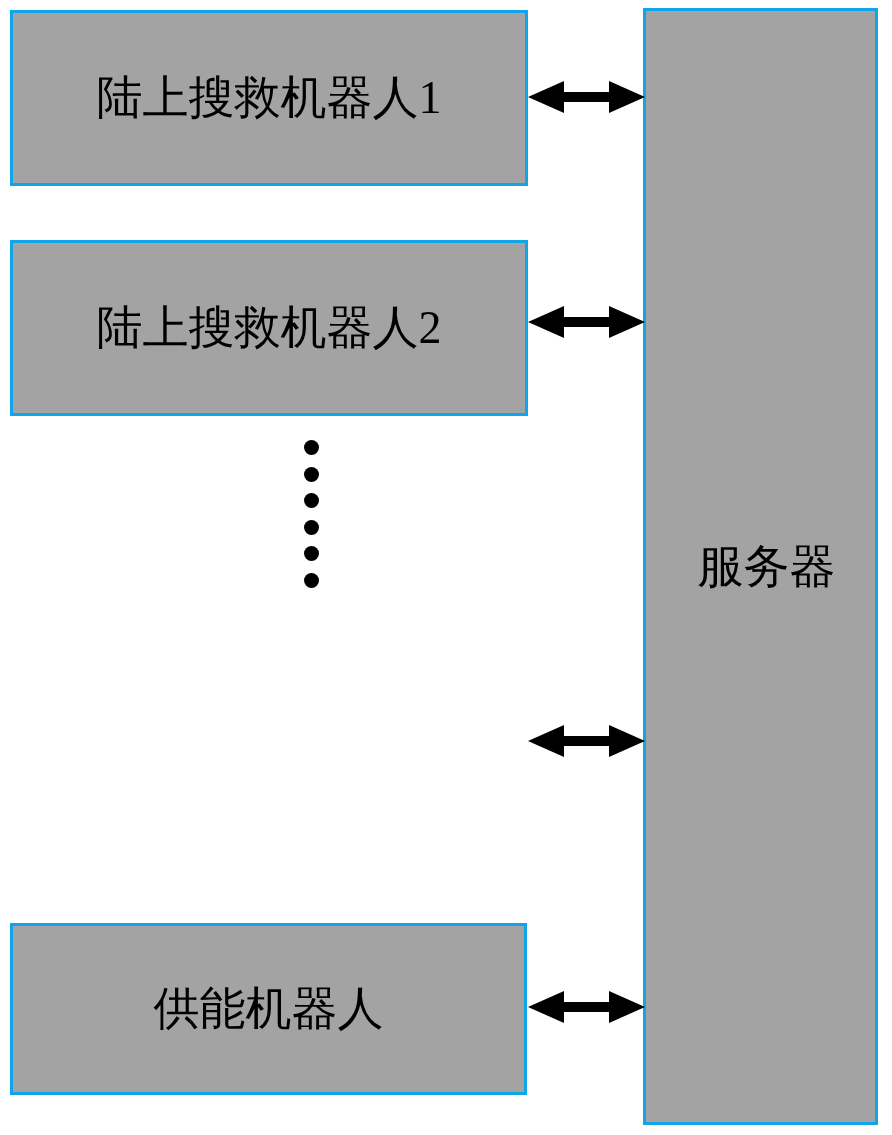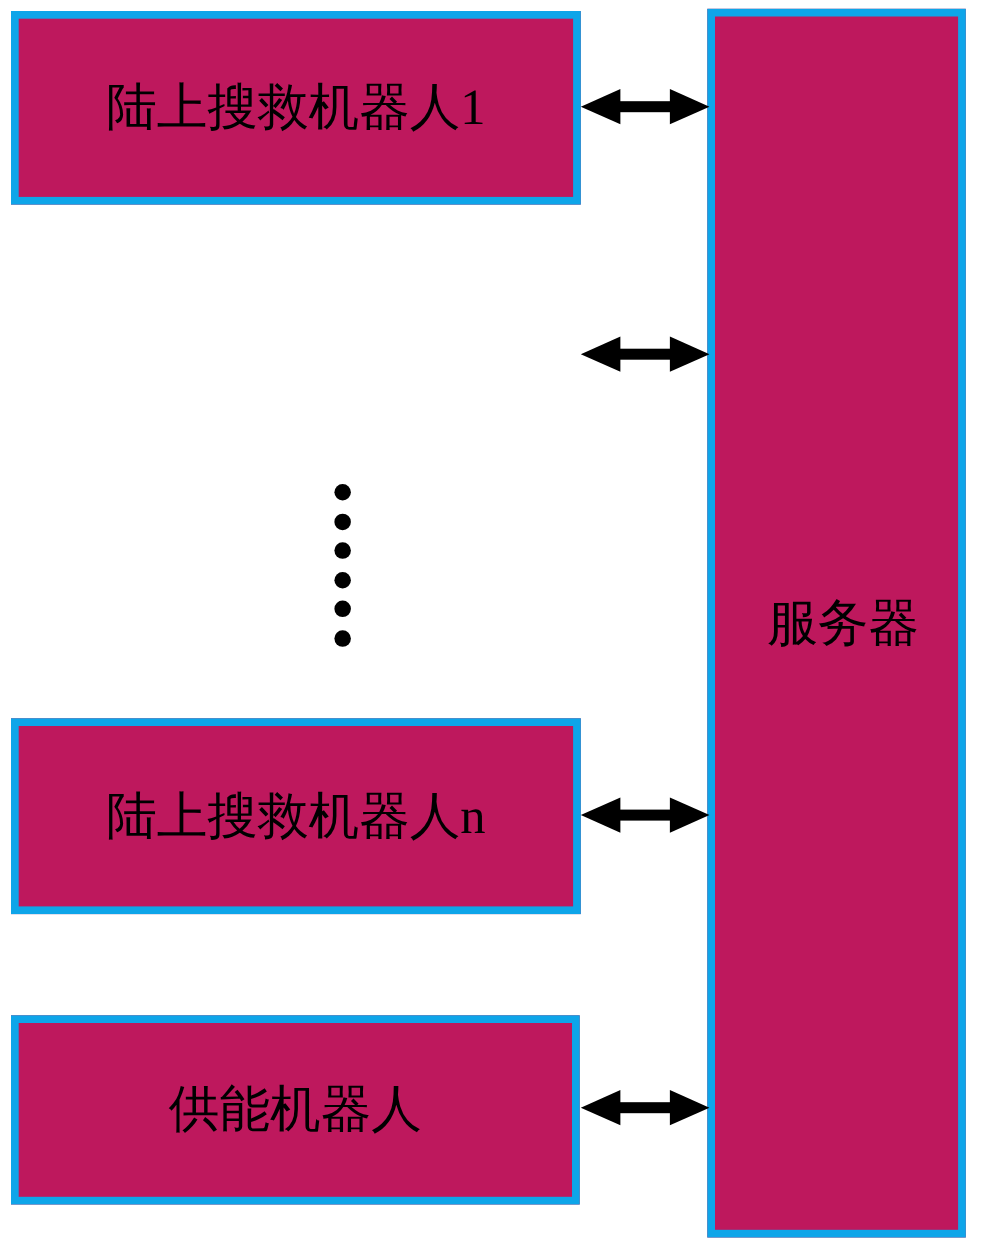--- a/index.html
+++ b/index.html
@@ -13,22 +13,22 @@
   #diagram {
     position: relative;
     width: 892px;
     height: 1135px;
     background: #ffffff;
     overflow: hidden;
   }
   .node-box {
     position: absolute;
     box-sizing: border-box;
-    border: 7px solid #0ea5e9;
-    background: #be185d;
+    border: 3px solid #0ea5e9;
+    background: #a3a3a3;
     display: flex;
     align-items: center;
     justify-content: center;
   }
   .node-label {
     font-size: 46px;
     line-height: 1;
     color: #000000;
     letter-spacing: 0px;
     white-space: nowrap;
@@ -85,33 +85,33 @@
 </style>
 </head>
 <body>
 
 <div id="diagram">
 
   <div class="node-box" id="robot-box-1">
     <span class="node-label">陆上搜救机器人1</span>
   </div>
 
+  <div class="node-box" id="robot-box-2">
+    <span class="node-label">陆上搜救机器人2</span>
+  </div>
 
   <div id="ellipsis">
     <span class="dot"></span>
     <span class="dot"></span>
     <span class="dot"></span>
     <span class="dot"></span>
     <span class="dot"></span>
     <span class="dot"></span>
   </div>
 
-  <div class="node-box" id="robot-box-n">
-    <span class="node-label">陆上搜救机器人n</span>
-  </div>
 
   <div class="node-box" id="power-box">
     <span class="node-label">供能机器人</span>
   </div>
 
   <div class="node-box" id="server-box">
     <span class="node-label">服务器</span>
   </div>
 
   <div class="connector" id="connector-1">

